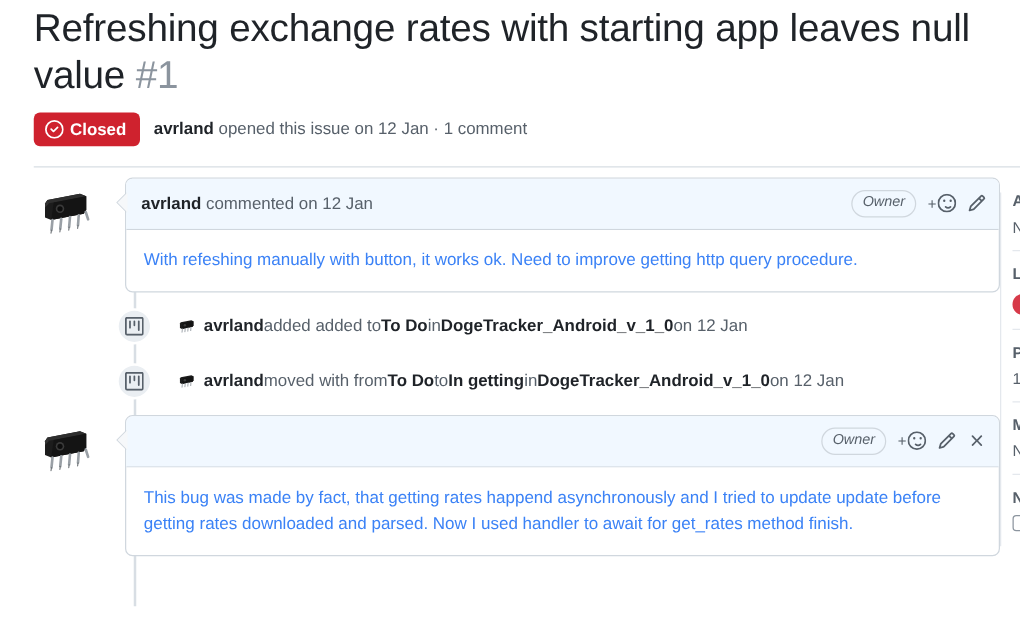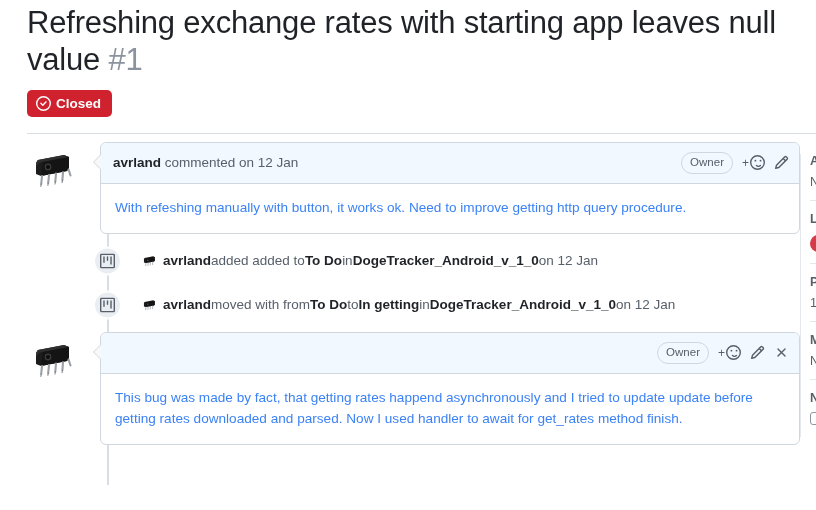--- a/index.html
+++ b/index.html
@@ -159,20 +159,21 @@
     text-overflow: ellipsis;
   }
   .comment-head-text b { color: #1f2328; font-weight: 600; }
   .head-actions {
     margin-left: auto;
     display: flex;
     align-items: center;
     gap: 9px;
     flex: 0 0 auto;
     padding-left: 8px;
+    font-style: italic;
   }
   .owner-badge {
     font-size: 11.5px;
     color: #57606a;
     border: 1px solid #d0d7de;
     border-radius: 11px;
     padding: 2px 8px 3px;
     line-height: 1.3;
     background: transparent;
     white-space: nowrap;
@@ -290,20 +291,21 @@
     <div class="meta-row">
       <span class="state-badge">
         <span>
           <svg width="15" height="15" viewBox="0 0 16 16" fill="#ffffff" aria-hidden="true">
             <path d="M11.28 6.78a.75.75 0 0 0-1.06-1.06L7.25 8.69 5.78 7.22a.75.75 0 0 0-1.06 1.06l2 2a.75.75 0 0 0 1.06 0l3.5-3.5Z"></path>
             <path d="M16 8A8 8 0 1 1 0 8a8 8 0 0 1 16 0Zm-1.5 0a6.5 6.5 0 1 0-13 0 6.5 6.5 0 0 0 13 0Z"></path>
           </svg>
         </span>
         <span>Closed</span>
       </span>
+      <span class="meta-text"><b>avrland</b><span> opened this issue on 12 Jan · 1 comment</span></span>
     </div>
   </div>
   <div class="header-rule"></div>
 
   <div class="body-wrap">
 
     <div class="main-col">
       <div class="timeline">
 
         <div class="comment-block">

